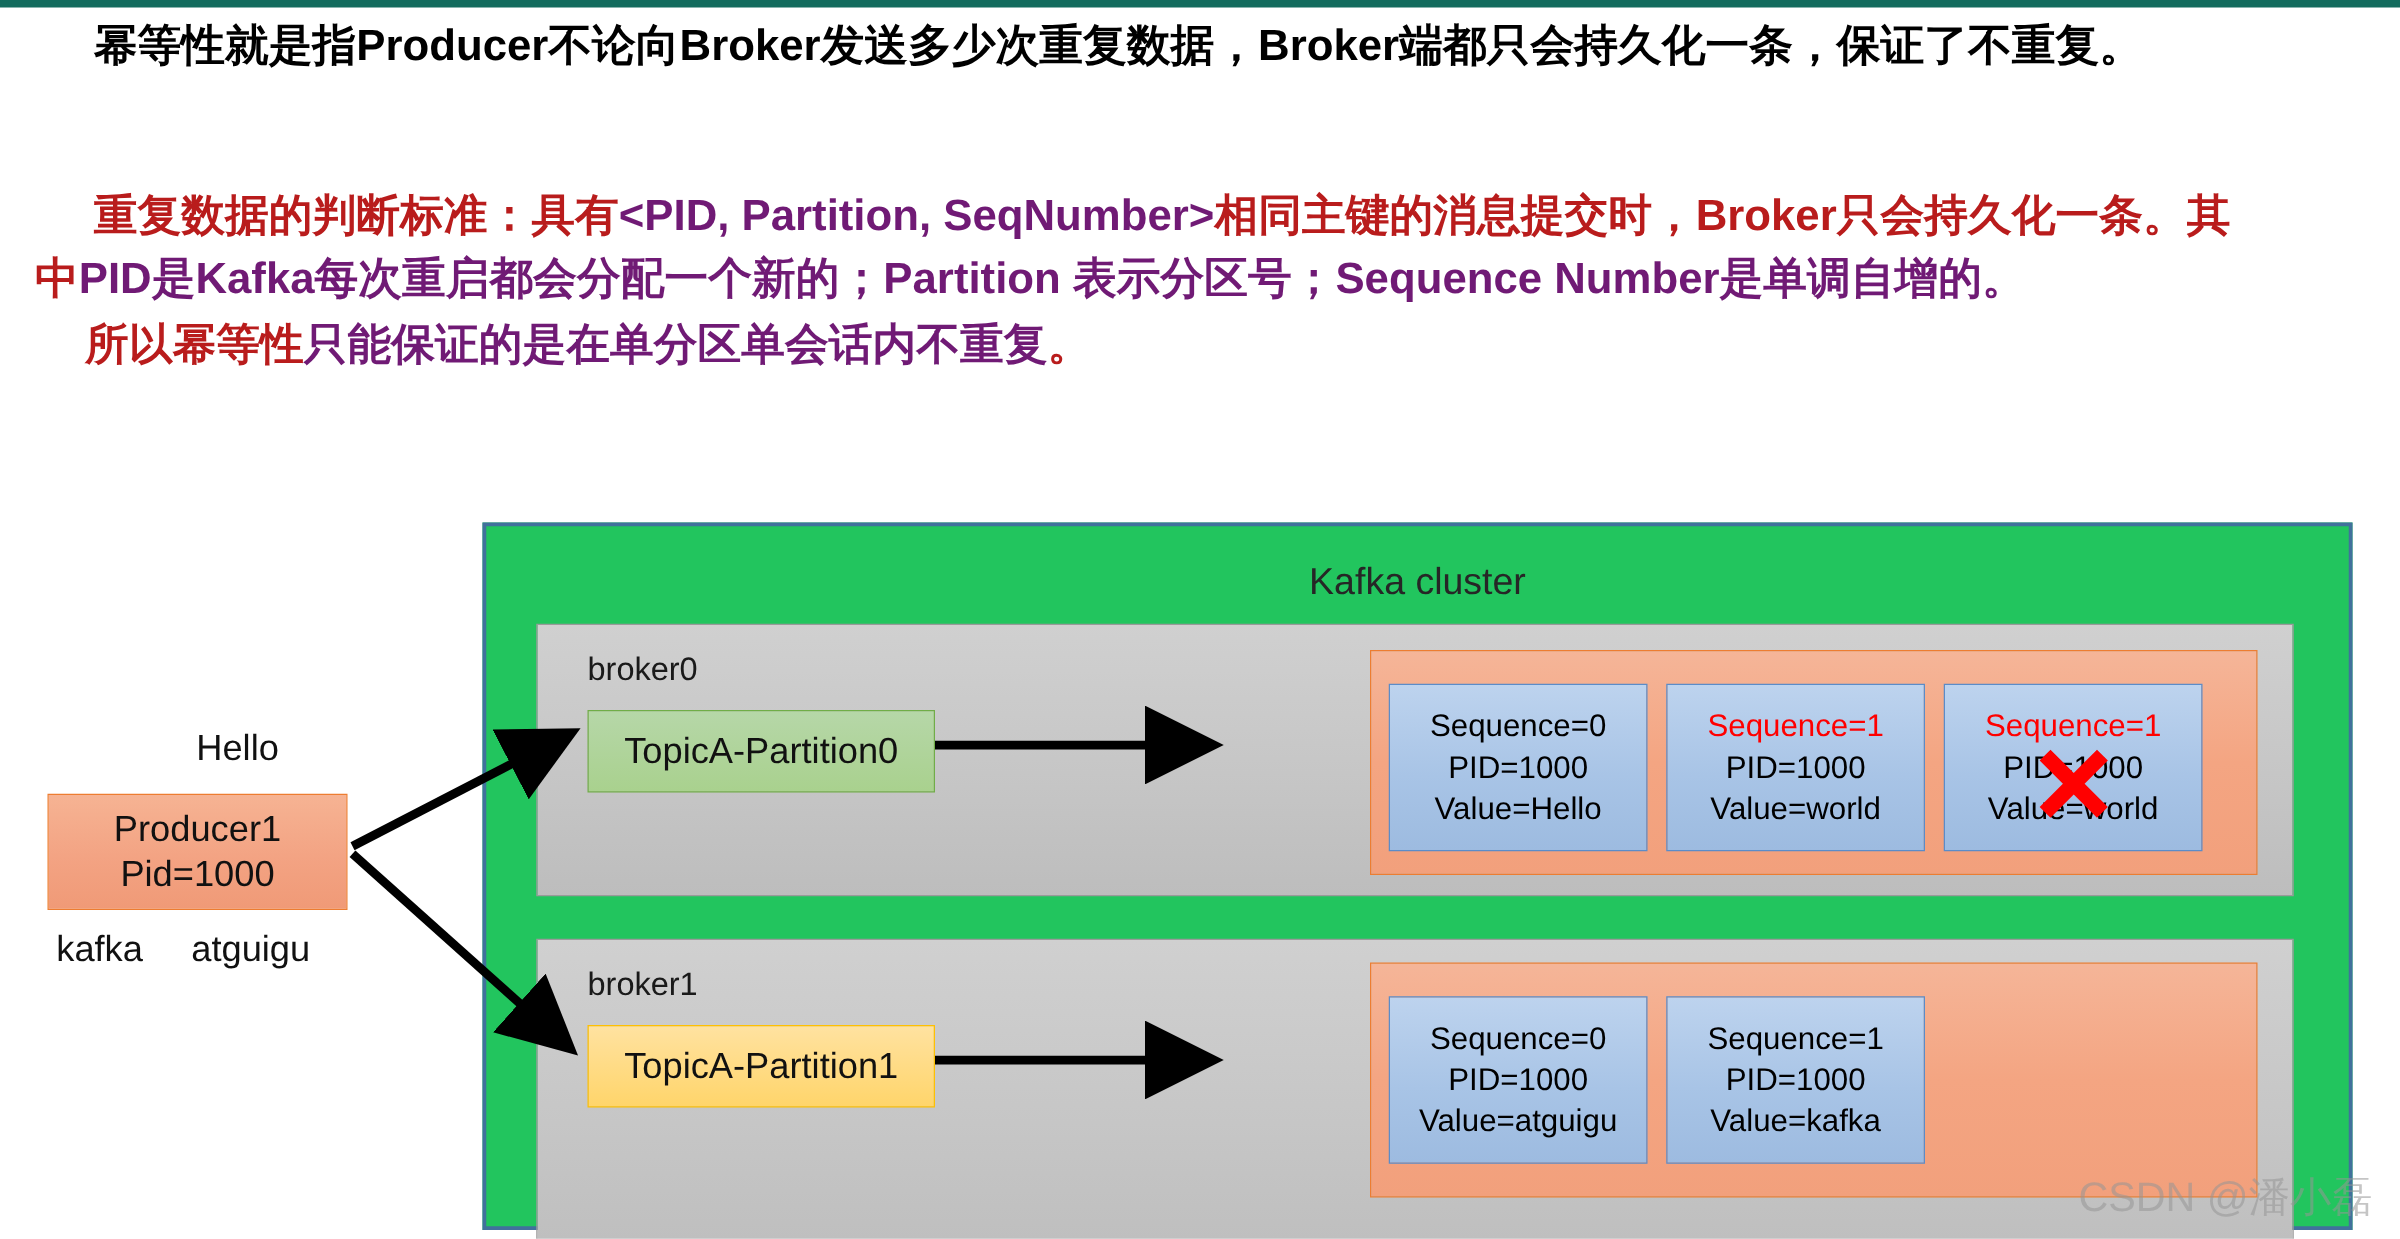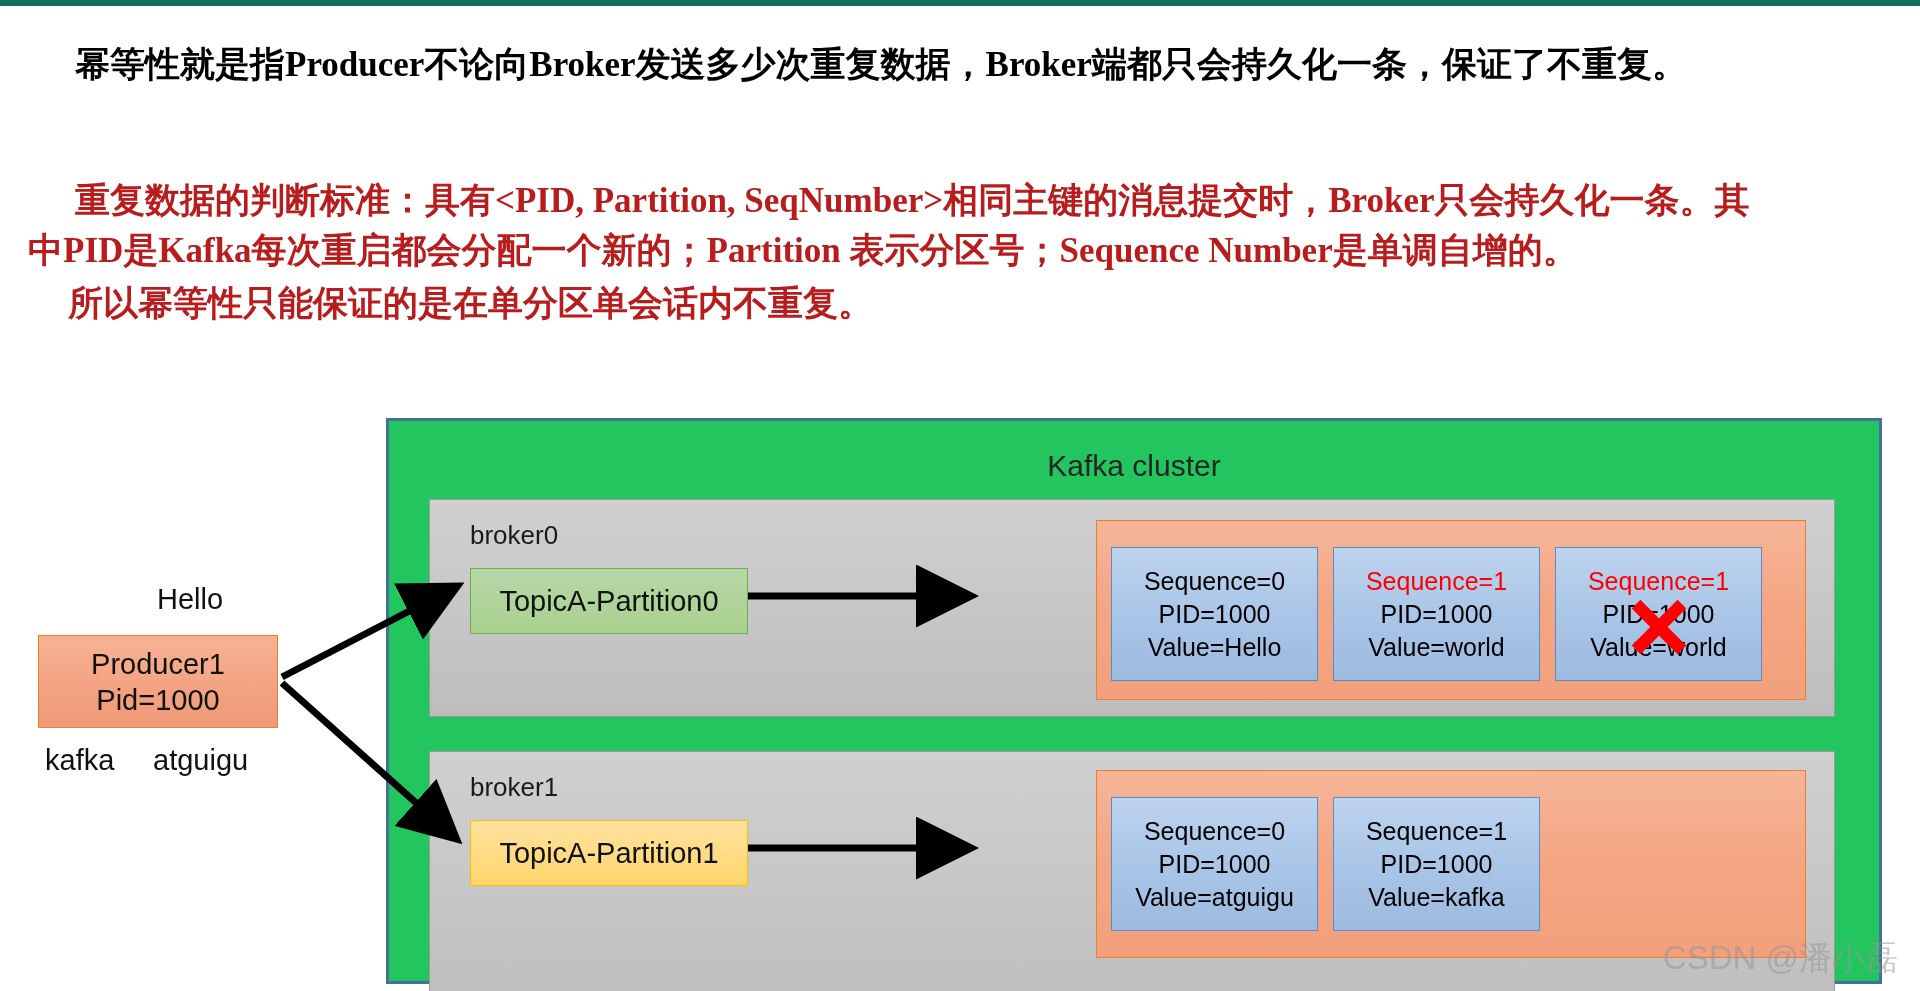--- a/index.html
+++ b/index.html
@@ -21,24 +21,23 @@
     background: #136b5e;
   }
 
   
   #prose {
     position: absolute;
     left: 0; top: 6px;
     width: 1920px;
   }
   .para {
-    font-family: Liberation Serif, serif;
+    font-family: Liberation Sans, sans-serif;
     color: #000000;
     white-space: nowrap;
-    margin-top: 28px;
   }
   #para-1 {
     position: absolute;
     left: 75px; top: 8px;
     font-size: 35px;
     line-height: 46px;
     font-weight: 600;
   }
   #para-2 {
     position: absolute;
@@ -54,21 +53,21 @@
     line-height: 50px;
     font-weight: 600;
   }
   #para-3 {
     position: absolute;
     left: 68px; top: 245px;
     font-size: 35px;
     line-height: 50px;
     font-weight: 600;
   }
-  .red { color: #b91c1c; }
+  .red { color: #701a75; }
   .blk { color: #b91c1c; }
 
   
   #diagram {
     position: absolute;
     left: 386px; top: 418px;
     width: 1496px; height: 566px;
     border: 3px solid #41719c;
     background: #22c55e;
   }

